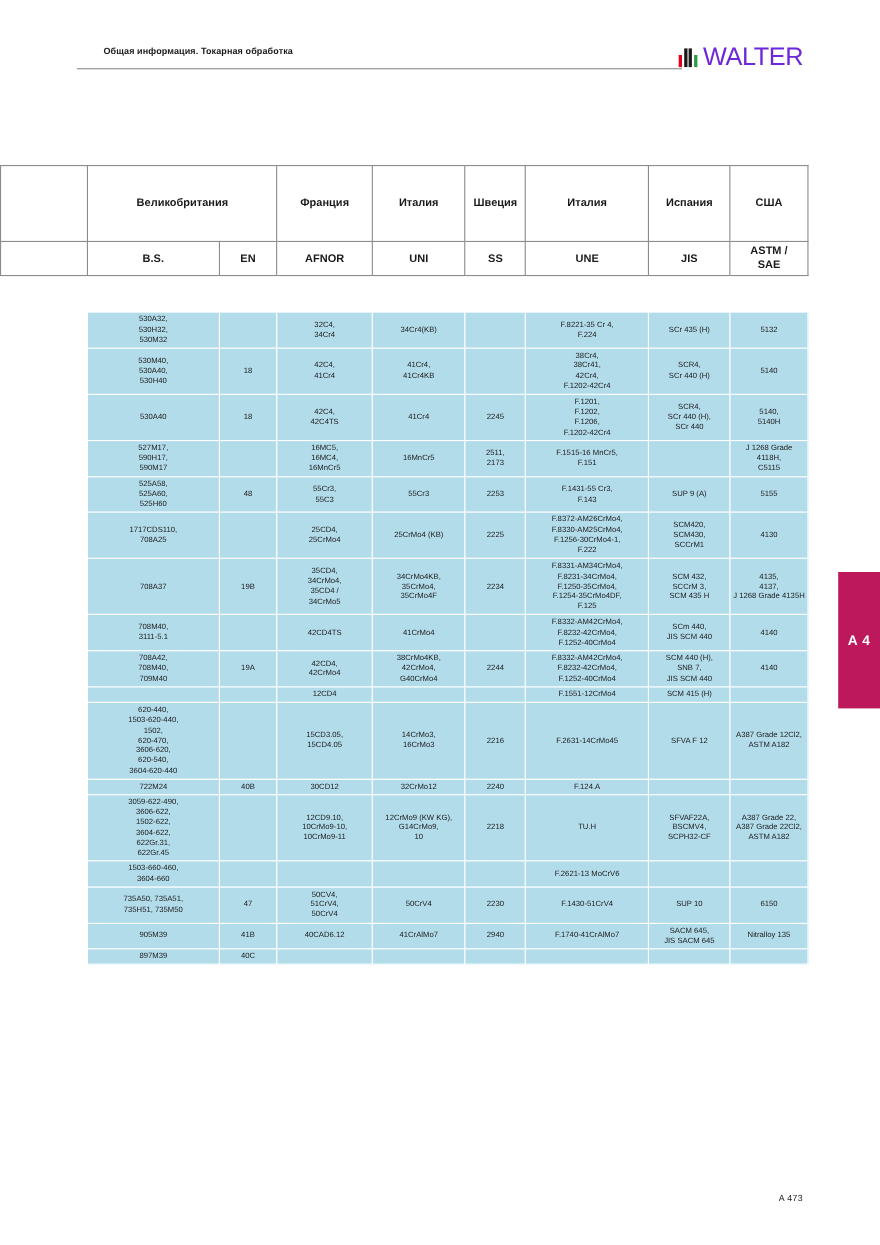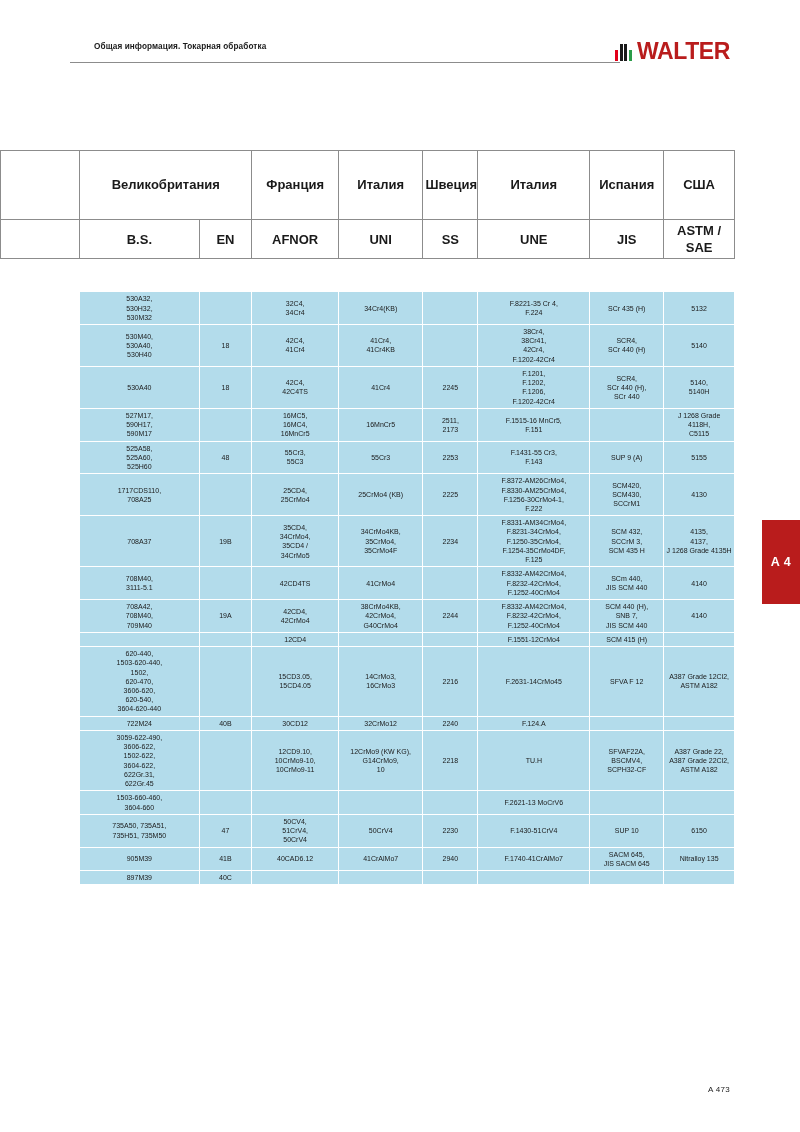--- a/index.html
+++ b/index.html
@@ -67,34 +67,34 @@
     display: block;
     width: 3px;
     margin-right: 1.5px;
   }
   .lb1 { height: 11px; background: #e2001a; }
   .lb2 { height: 17px; background: #1a1a1a; }
   .lb3 { height: 17px; background: #1a1a1a; }
   .lb4 { height: 11px; background: #2b9c49; }
   .logo-text {
     font-size: 23px;
-    font-weight: bold;
+    font-weight: normal;
     letter-spacing: -0.4px;
-    color: #b91c1c;
+    color: #6d28d9;
     line-height: 1;
   }
 
   
   .side-tab {
     position: absolute;
     right: 0;
     top: 520px;
     width: 38px;
-    height: 84px;
-    background: #b91c1c;
+    height: 124px;
+    background: #be185d;
     display: flex;
     align-items: center;
     justify-content: center;
   }
   .side-tab span {
     font-size: 12.5px;
     font-weight: bold;
     color: #ffffff;
     letter-spacing: 0.5px;
   }
@@ -141,21 +141,21 @@
     font-size: 7px;
     line-height: 1.32;
     font-weight: normal;
   }
   
   table.matrix tr.hdr td, table.matrix tr.hdr th {
     border-color: #8c8c8c;
     background: #ffffff;
   }
   table.matrix tr.hdr td {
-    font-size: 13px;
+    font-size: 10px;
     font-weight: bold;
   }
   .country-row td { height: 64px; }
   .std-row td { height: 26px; }
   .spacer-row td { height: 28px; border-color: #8c8c8c; background: #ffffff; }
 
   tbody.body-rows td {
     background: #b3dceb;
     border-color: #ffffff;
   }

